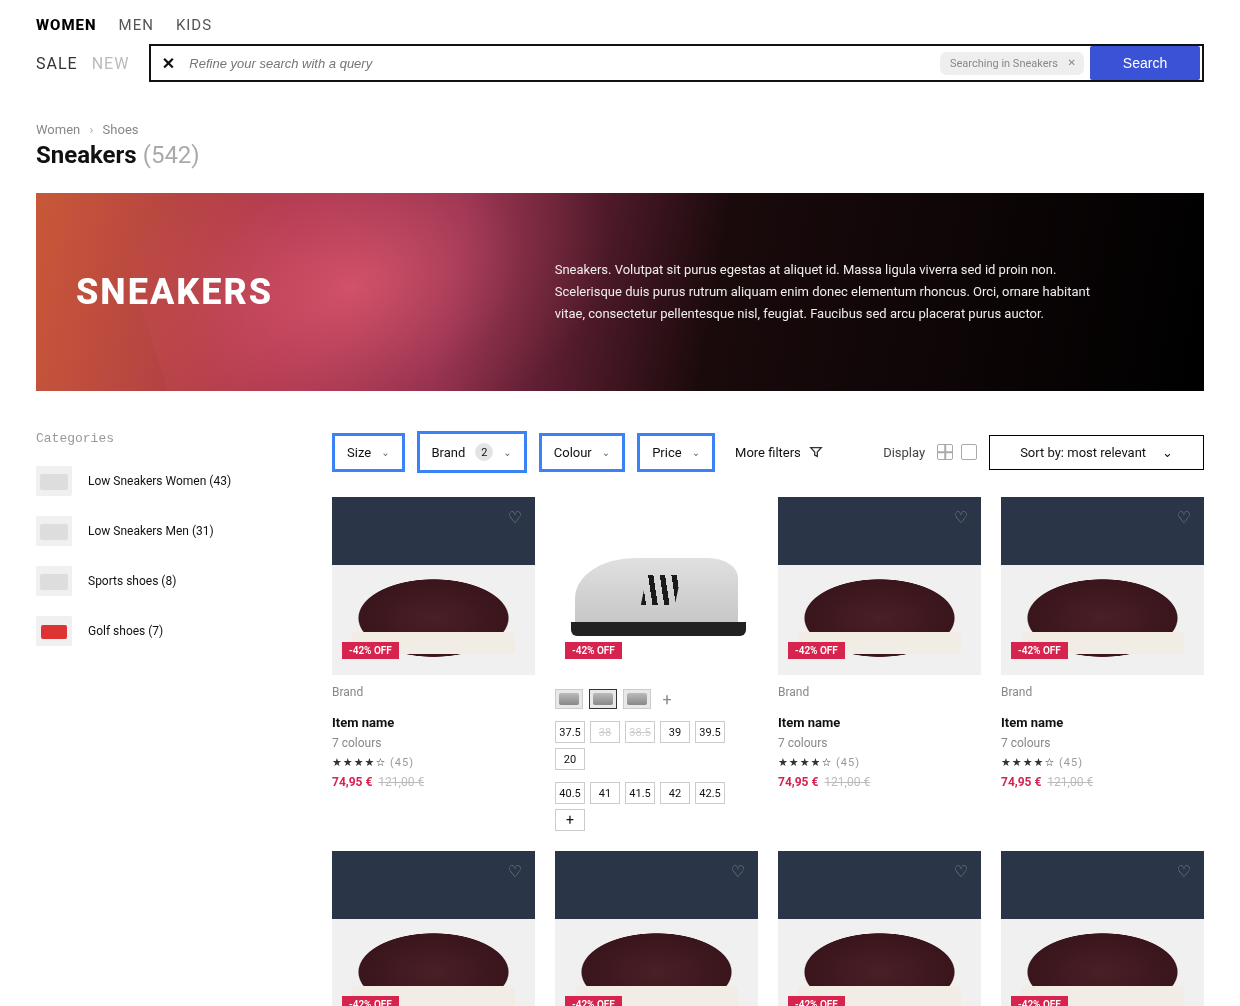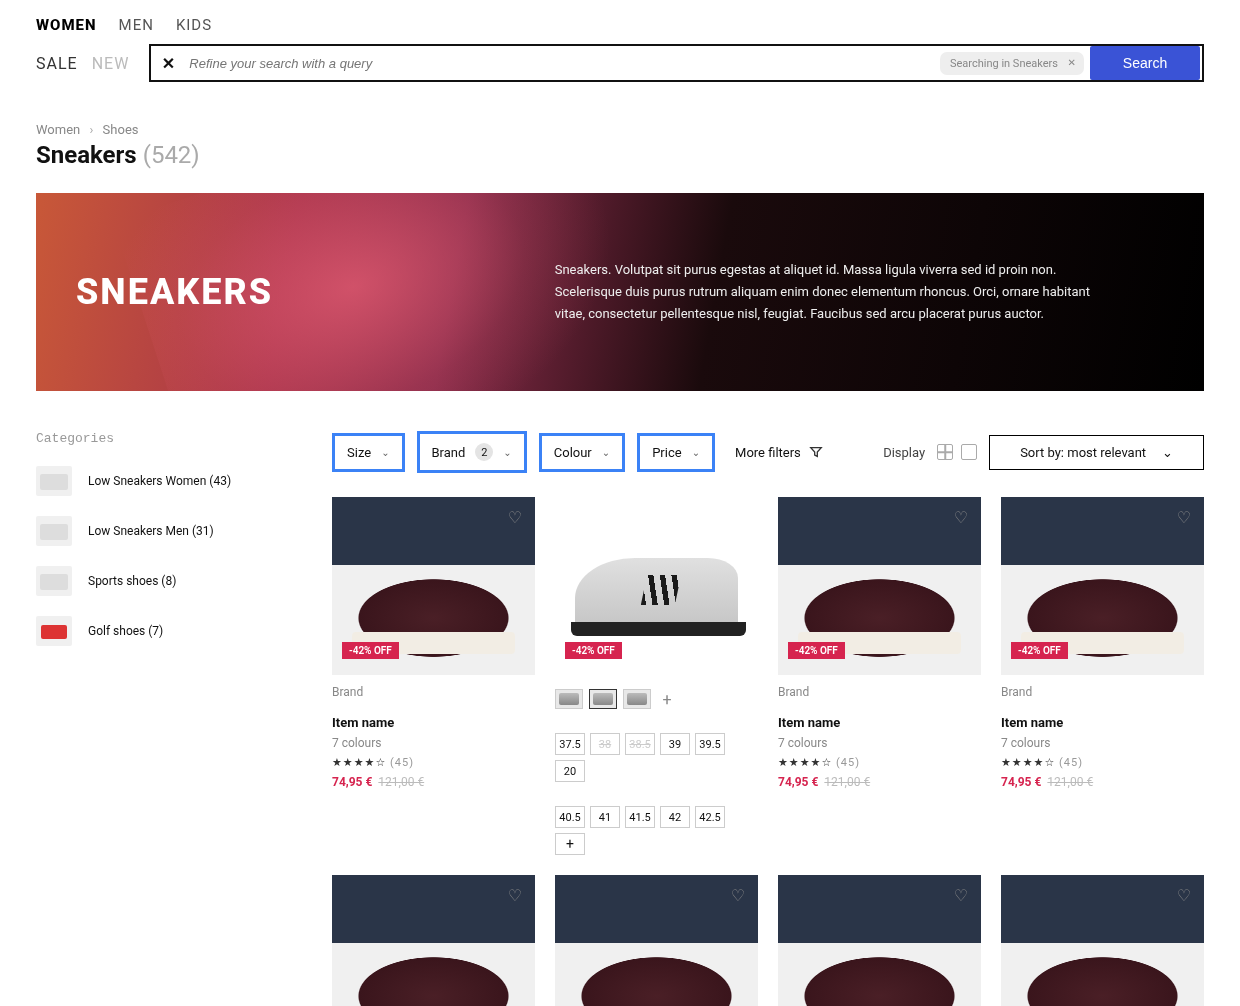--- a/index.html
+++ b/index.html
@@ -87,21 +87,21 @@
 .card .price { margin-top: 6px; }
 .card .price .now { color: #d6244f; font-weight: 700; }
 .card .price .was { color: #bbb; text-decoration: line-through; margin-left: 6px; }
 
 
 .variants { display: flex; gap: 6px; margin-top: 14px; align-items: center; }
 .vthumb { width: 28px; height: 20px; border: 1px solid #ccc; background: #e8e8e8; cursor: pointer; position: relative; }
 .vthumb.sel { border: 1px solid #333; }
 .vthumb .mini { position: absolute; inset: 3px; background: linear-gradient(#bbb,#888); border-radius: 2px; }
 .vplus { width: 20px; text-align: center; color: #888; font-size: 16px; cursor: pointer; }
-.sizes { display: flex; flex-wrap: wrap; gap: 5px; margin-top: 24px; }
+.sizes { display: flex; flex-wrap: wrap; gap: 5px; margin-top: 12px; }
 .sizebox { border: 1px solid #ccc; font-size: 11px; width: 30px; height: 22px; display: flex; align-items: center; justify-content: center; cursor: pointer; }
 .sizebox.na { color: #ccc; text-decoration: line-through; }
 .sizebox.plus { font-size: 14px; }
 
 
 .funnel { width: 14px; height: 14px; display: inline-block; }
 .funnel svg { width: 14px; height: 14px; stroke: #333; fill: none; stroke-width: 1.5; }
 </style>
 </head>
 <body>

